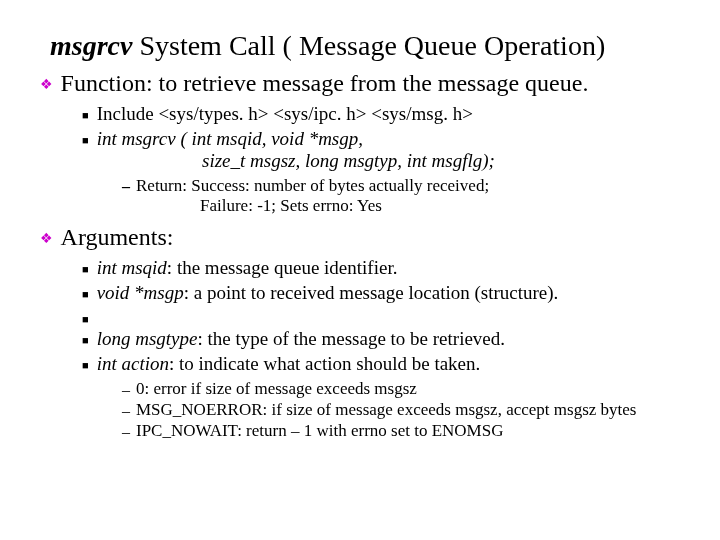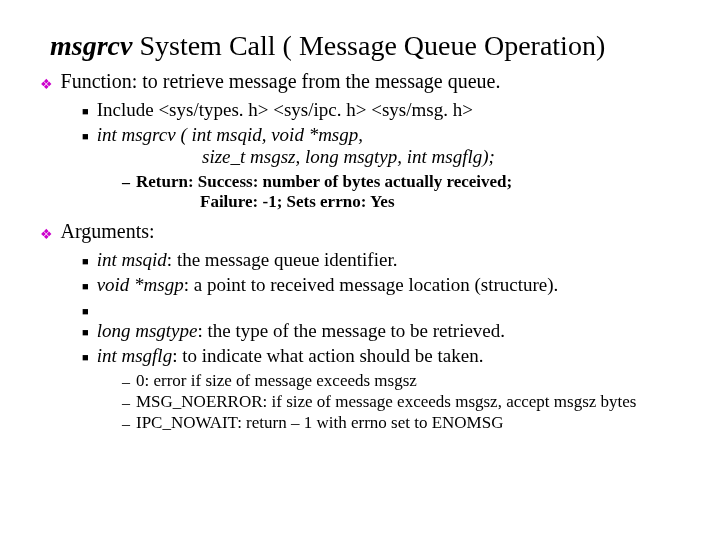--- a/index.html
+++ b/index.html
@@ -2,26 +2,26 @@
 <html><head>
 <meta charset="utf-8">
 <style>
   html,body{margin:0;padding:0;width:720px;height:540px;background:#fff;font-family:'Times New Roman',serif;color:#000}
   .slide{padding:30px 40px 20px 40px}
   .title{font-size:28px;margin-bottom:8px;margin-left:10px}
   .title .it{font-style:italic;font-weight:bold}
   .lvl1{margin-left:0;margin-top:8px}
   .lvl1-row{display:flex;align-items:flex-start}
   .dia{color:#c0c;font-size:14px;margin-right:8px;margin-top:6px}
-  .lvl1-text{font-size:20px}
+  .lvl1-text{font-size:24px}
   .lvl2{margin-left:42px;margin-top:6px}
   .lvl2-row{display:flex;align-items:flex-start;margin-top:3px}
   .sq{font-size:11px;margin-right:8px;margin-top:6px}
   .lvl2-text{font-size:19px}
-  .b{font-weight:bold}
+  .b{font-weight:normal}
   .bi{font-weight:normal;font-style:italic}
   .indent-sig{margin-left:120px;font-size:19px}
   .lvl3{margin-left:82px;margin-top:4px;margin-bottom:4px}
   .lvl3-row{display:flex;align-items:flex-start;margin-top:1px}
   .dash{font-size:16px;margin-right:6px;margin-top:2px}
   .dashb{font-size:16px;margin-right:6px;margin-top:2px;font-weight:bold}
   .lvl3-text{font-size:17px}
   .indent-ret{margin-left:78px;font-size:17px}
 </style>
 </head>
@@ -77,21 +77,21 @@
         </div>
       <div class="lvl2-row">
           <span class="sq">■</span>
         </div>
       <div class="lvl2-row">
           <span class="sq">■</span>
           <span class="lvl2-text"><span class="bi">long  msgtype</span><span>: the type of the message to be retrieved.</span></span>
         </div>
       <div class="lvl2-row">
           <span class="sq">■</span>
-          <span class="lvl2-text"><span class="bi">int msgflg</span><span>: to indicate what action should be taken.</span></span>
+          <span class="lvl2-text"><span class="bi">int action</span><span>: to indicate what action should be taken.</span></span>
         </div>
     </div>
 
     <div class="lvl3">
       <div class="lvl3-row">
           <span class="dash">–</span>
           <span class="lvl3-text">0:  error if size of message exceeds msgsz</span>
         </div>
       <div class="lvl3-row">
           <span class="dash">–</span>

